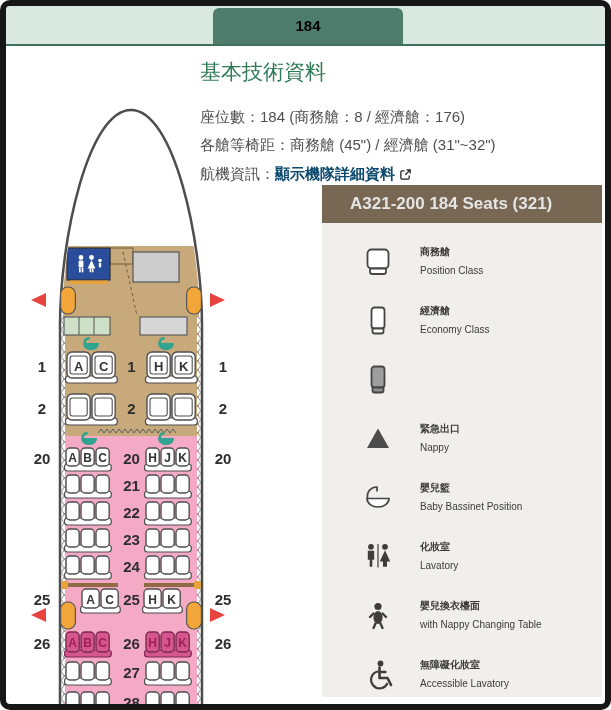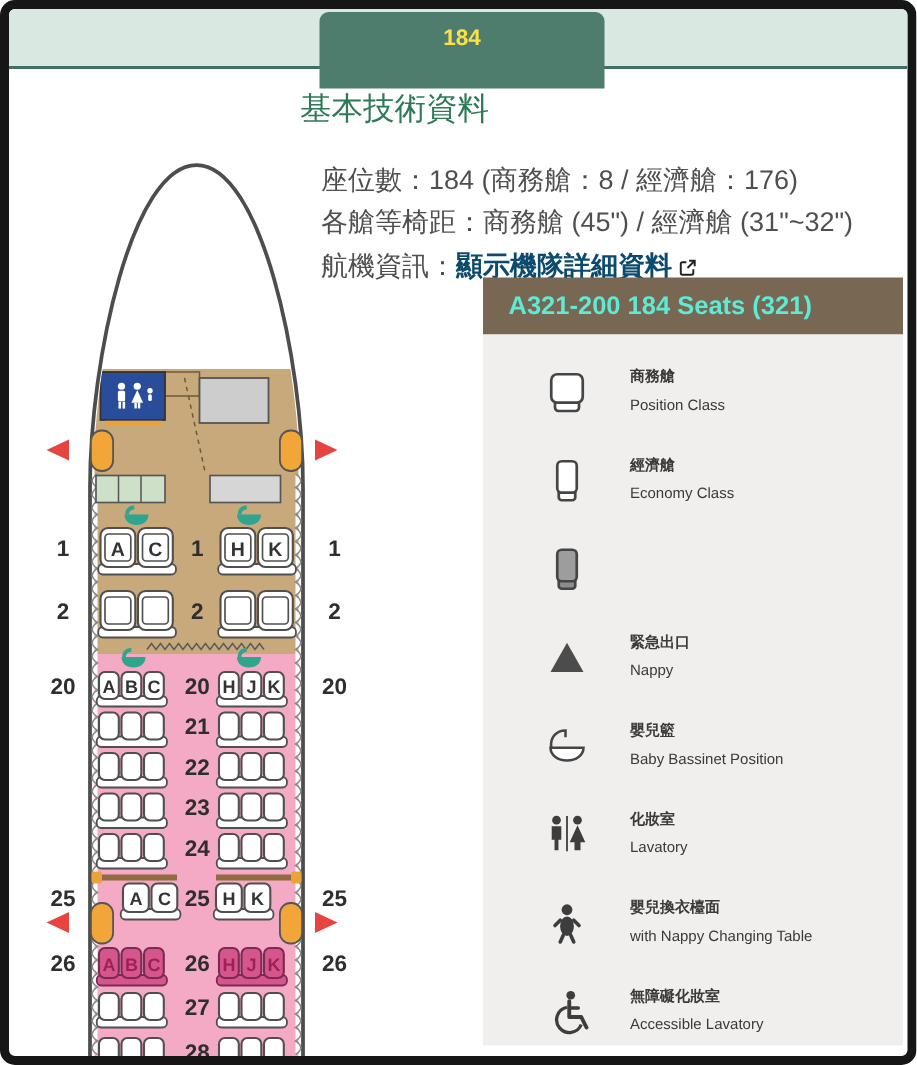--- a/index.html
+++ b/index.html
@@ -1,31 +1,31 @@
 <!DOCTYPE html>
 <html><head>
 <meta charset="utf-8">
 <style>
   html,body{margin:0;padding:0;background:#ffffff;}
   .page{position:relative;width:611px;height:710px;box-sizing:border-box;
         border:6px solid #161616;border-radius:10px;overflow:hidden;background:#fff;
         font-family:"Liberation Sans","DejaVu Sans",sans-serif;}
   .topbar{position:absolute;left:0;top:0;width:599px;height:38px;background:#d9e9e1;
           border-bottom:2px solid #41705f;}
-  .tab{position:absolute;left:207px;top:2px;width:190px;height:51px;background:#4e7d6d;
-       border-radius:6px 6px 0 0;color:#fde047;font-size:15px;font-weight:bold;
+  .tab{position:absolute;left:207px;top:2px;width:190px;height:36px;background:#4e7d6d;
+       border-radius:6px 6px 0 0;color:#000000;font-size:15px;font-weight:bold;
        text-align:center;line-height:36px;cursor:pointer;}
   .page-title{position:absolute;left:194px;top:52px;font-size:21px;font-weight:normal;color:#2e7a57;}
-  .info-line{position:absolute;left:208px;font-size:18px;color:#4f4f4f;white-space:nowrap;}
+  .info-line{position:absolute;left:194px;font-size:15px;color:#4f4f4f;white-space:nowrap;}
   .l1{top:102px}.l2{top:130px}.l3{top:159px}
   .fleet-link{color:#0c4a6e;font-weight:bold;cursor:pointer;}
   .ext{width:13px;height:13px;vertical-align:-2px;margin-left:4px;}
   .legend{position:absolute;left:316px;top:179px;width:280px;}
-  .legend-header{height:38px;background:#776753;color:#5eead4;font-size:17px;font-weight:bold;
-                 line-height:38px;padding-left:17px;}
+  .legend-header{height:38px;background:#776753;color:#e5e5e5;font-size:17px;font-weight:bold;
+                 line-height:38px;padding-left:28px;}
   .legend-body{background:#f1efed;height:474px;padding-top:8px;box-sizing:border-box;}
   .legend-item{height:59px;display:flex;align-items:center;}
   .legend-icon{width:32px;height:32px;margin-left:40px;flex:none;}
   .legend-icon svg{width:32px;height:32px;display:block;}
   .legend-text{margin-left:26px;line-height:19px;font-size:10px;color:#3a3a3a;}
   .legend-text .zh{font-weight:bold;display:block;}
   #seatmap{position:absolute;left:0;top:94px;}
   svg text{font-family:"Liberation Sans","DejaVu Sans",sans-serif;}
 </style>
 </head>

